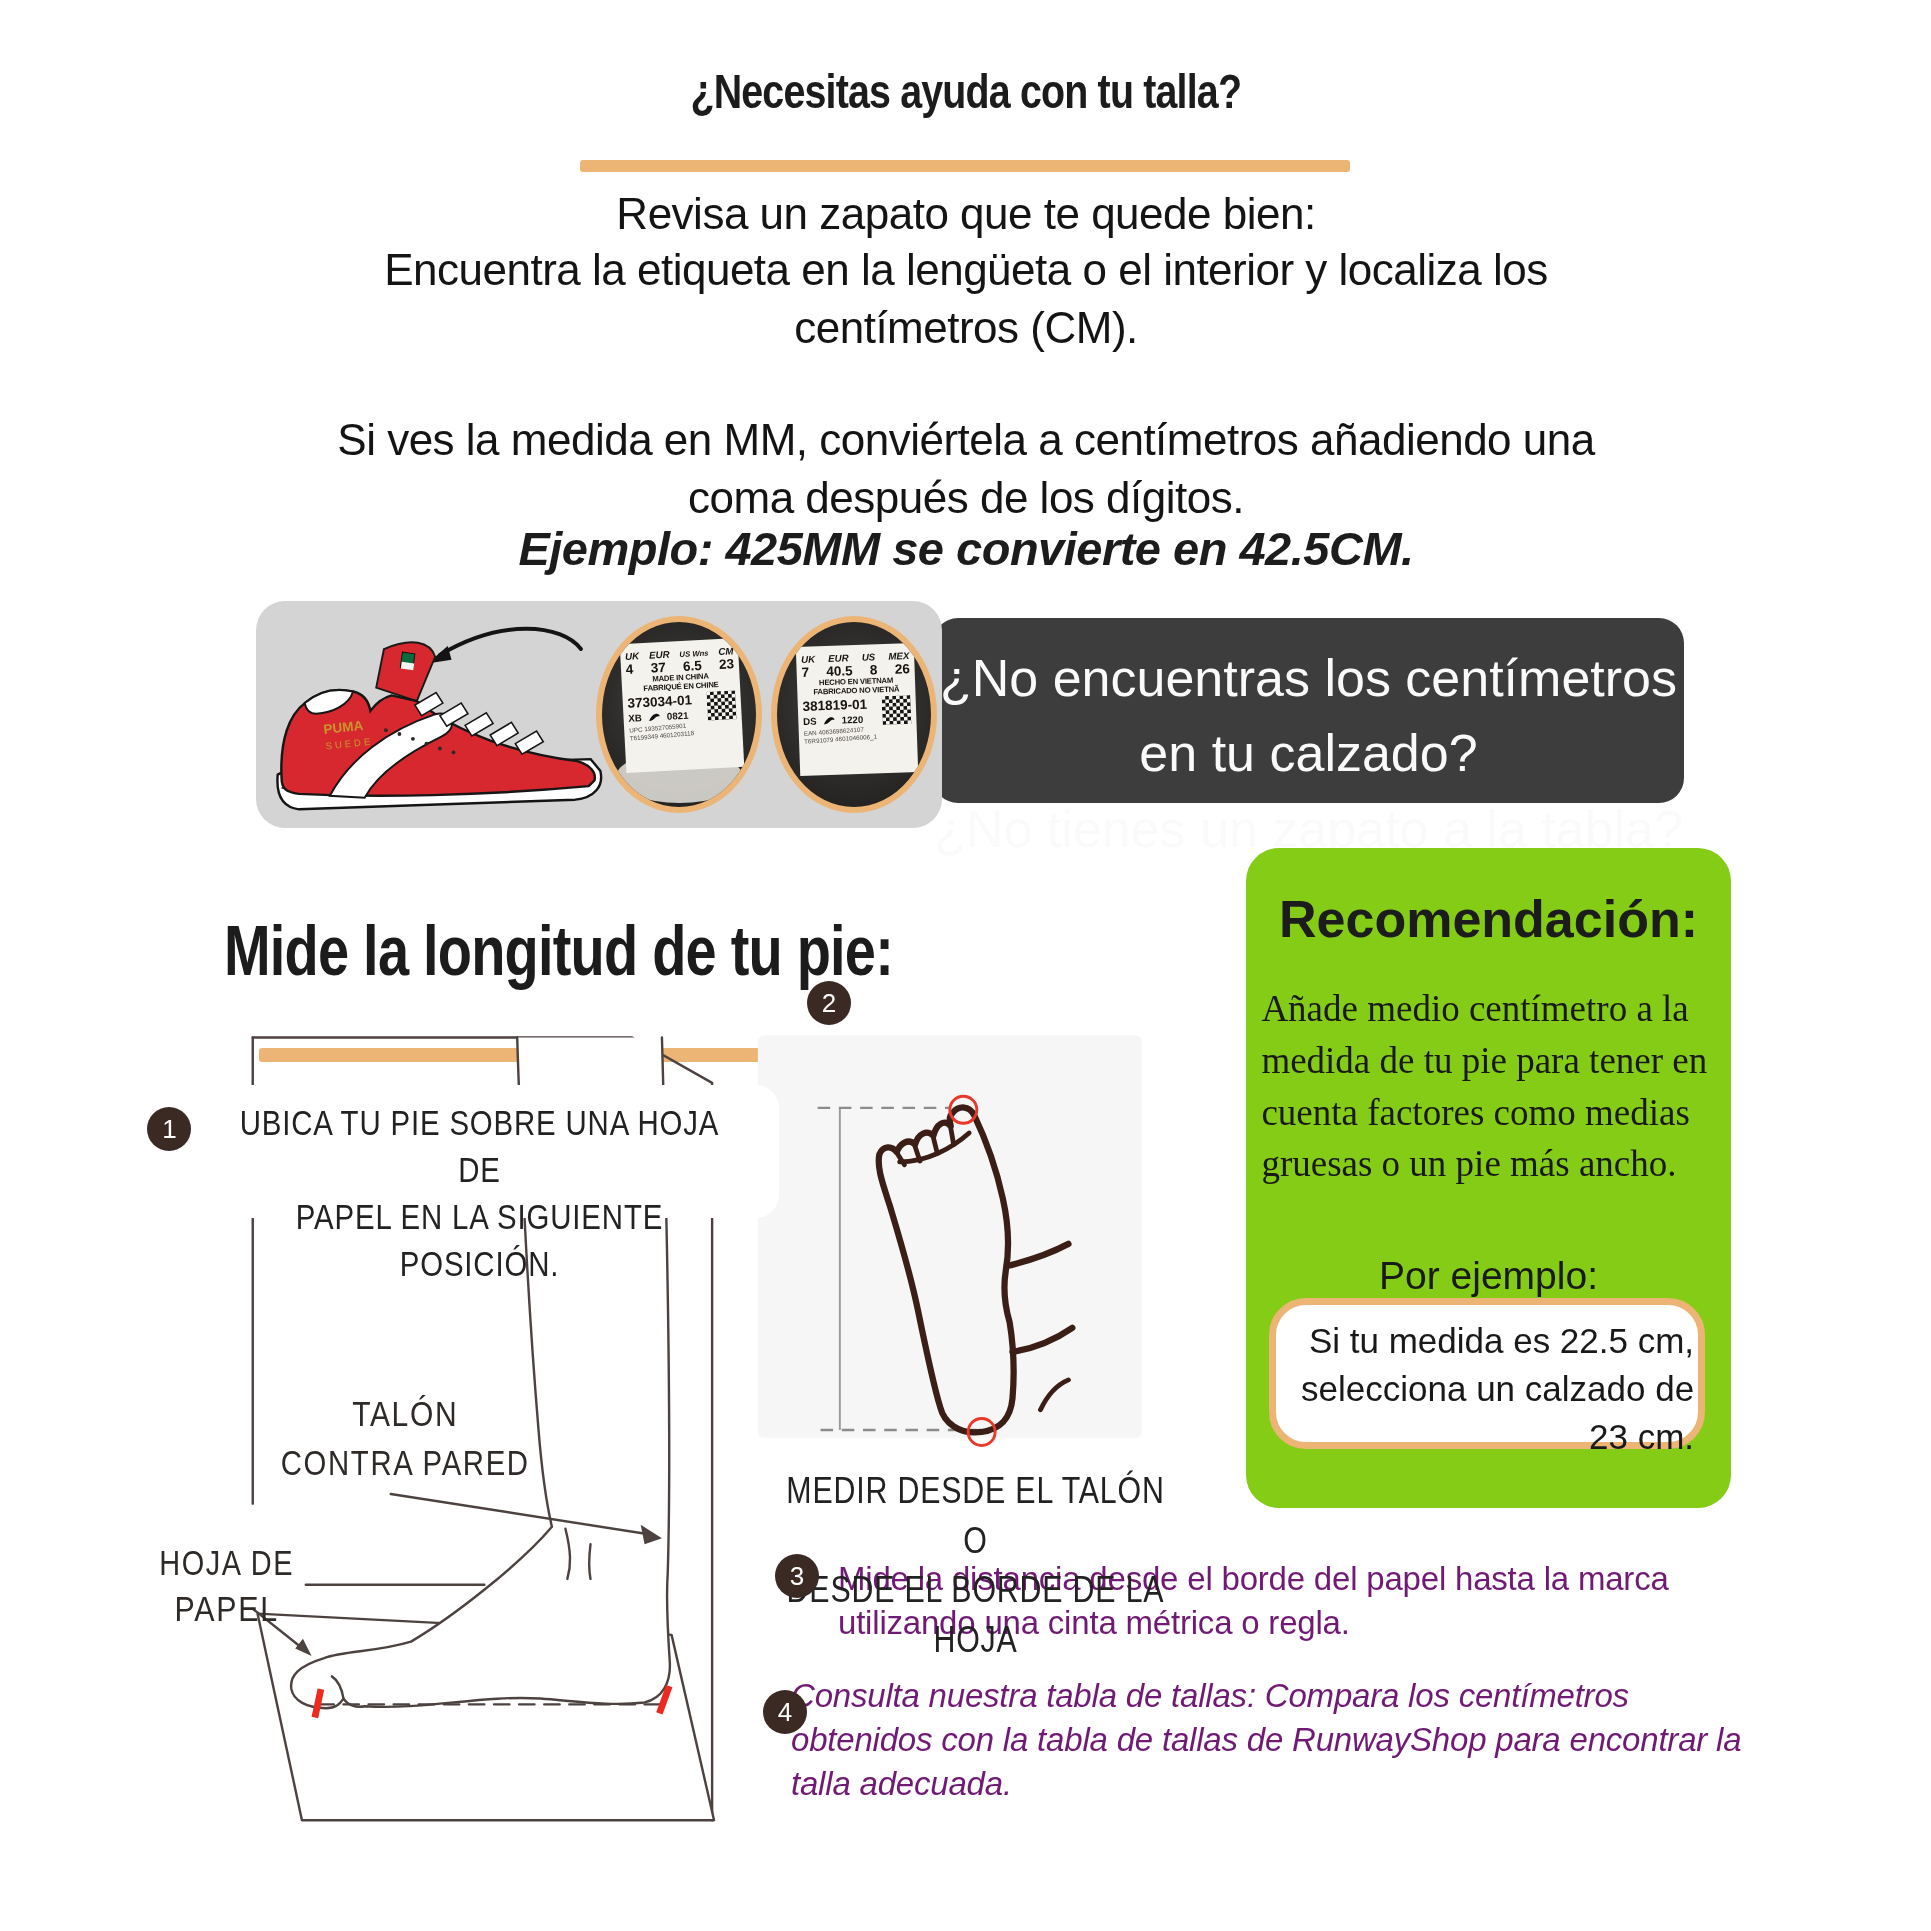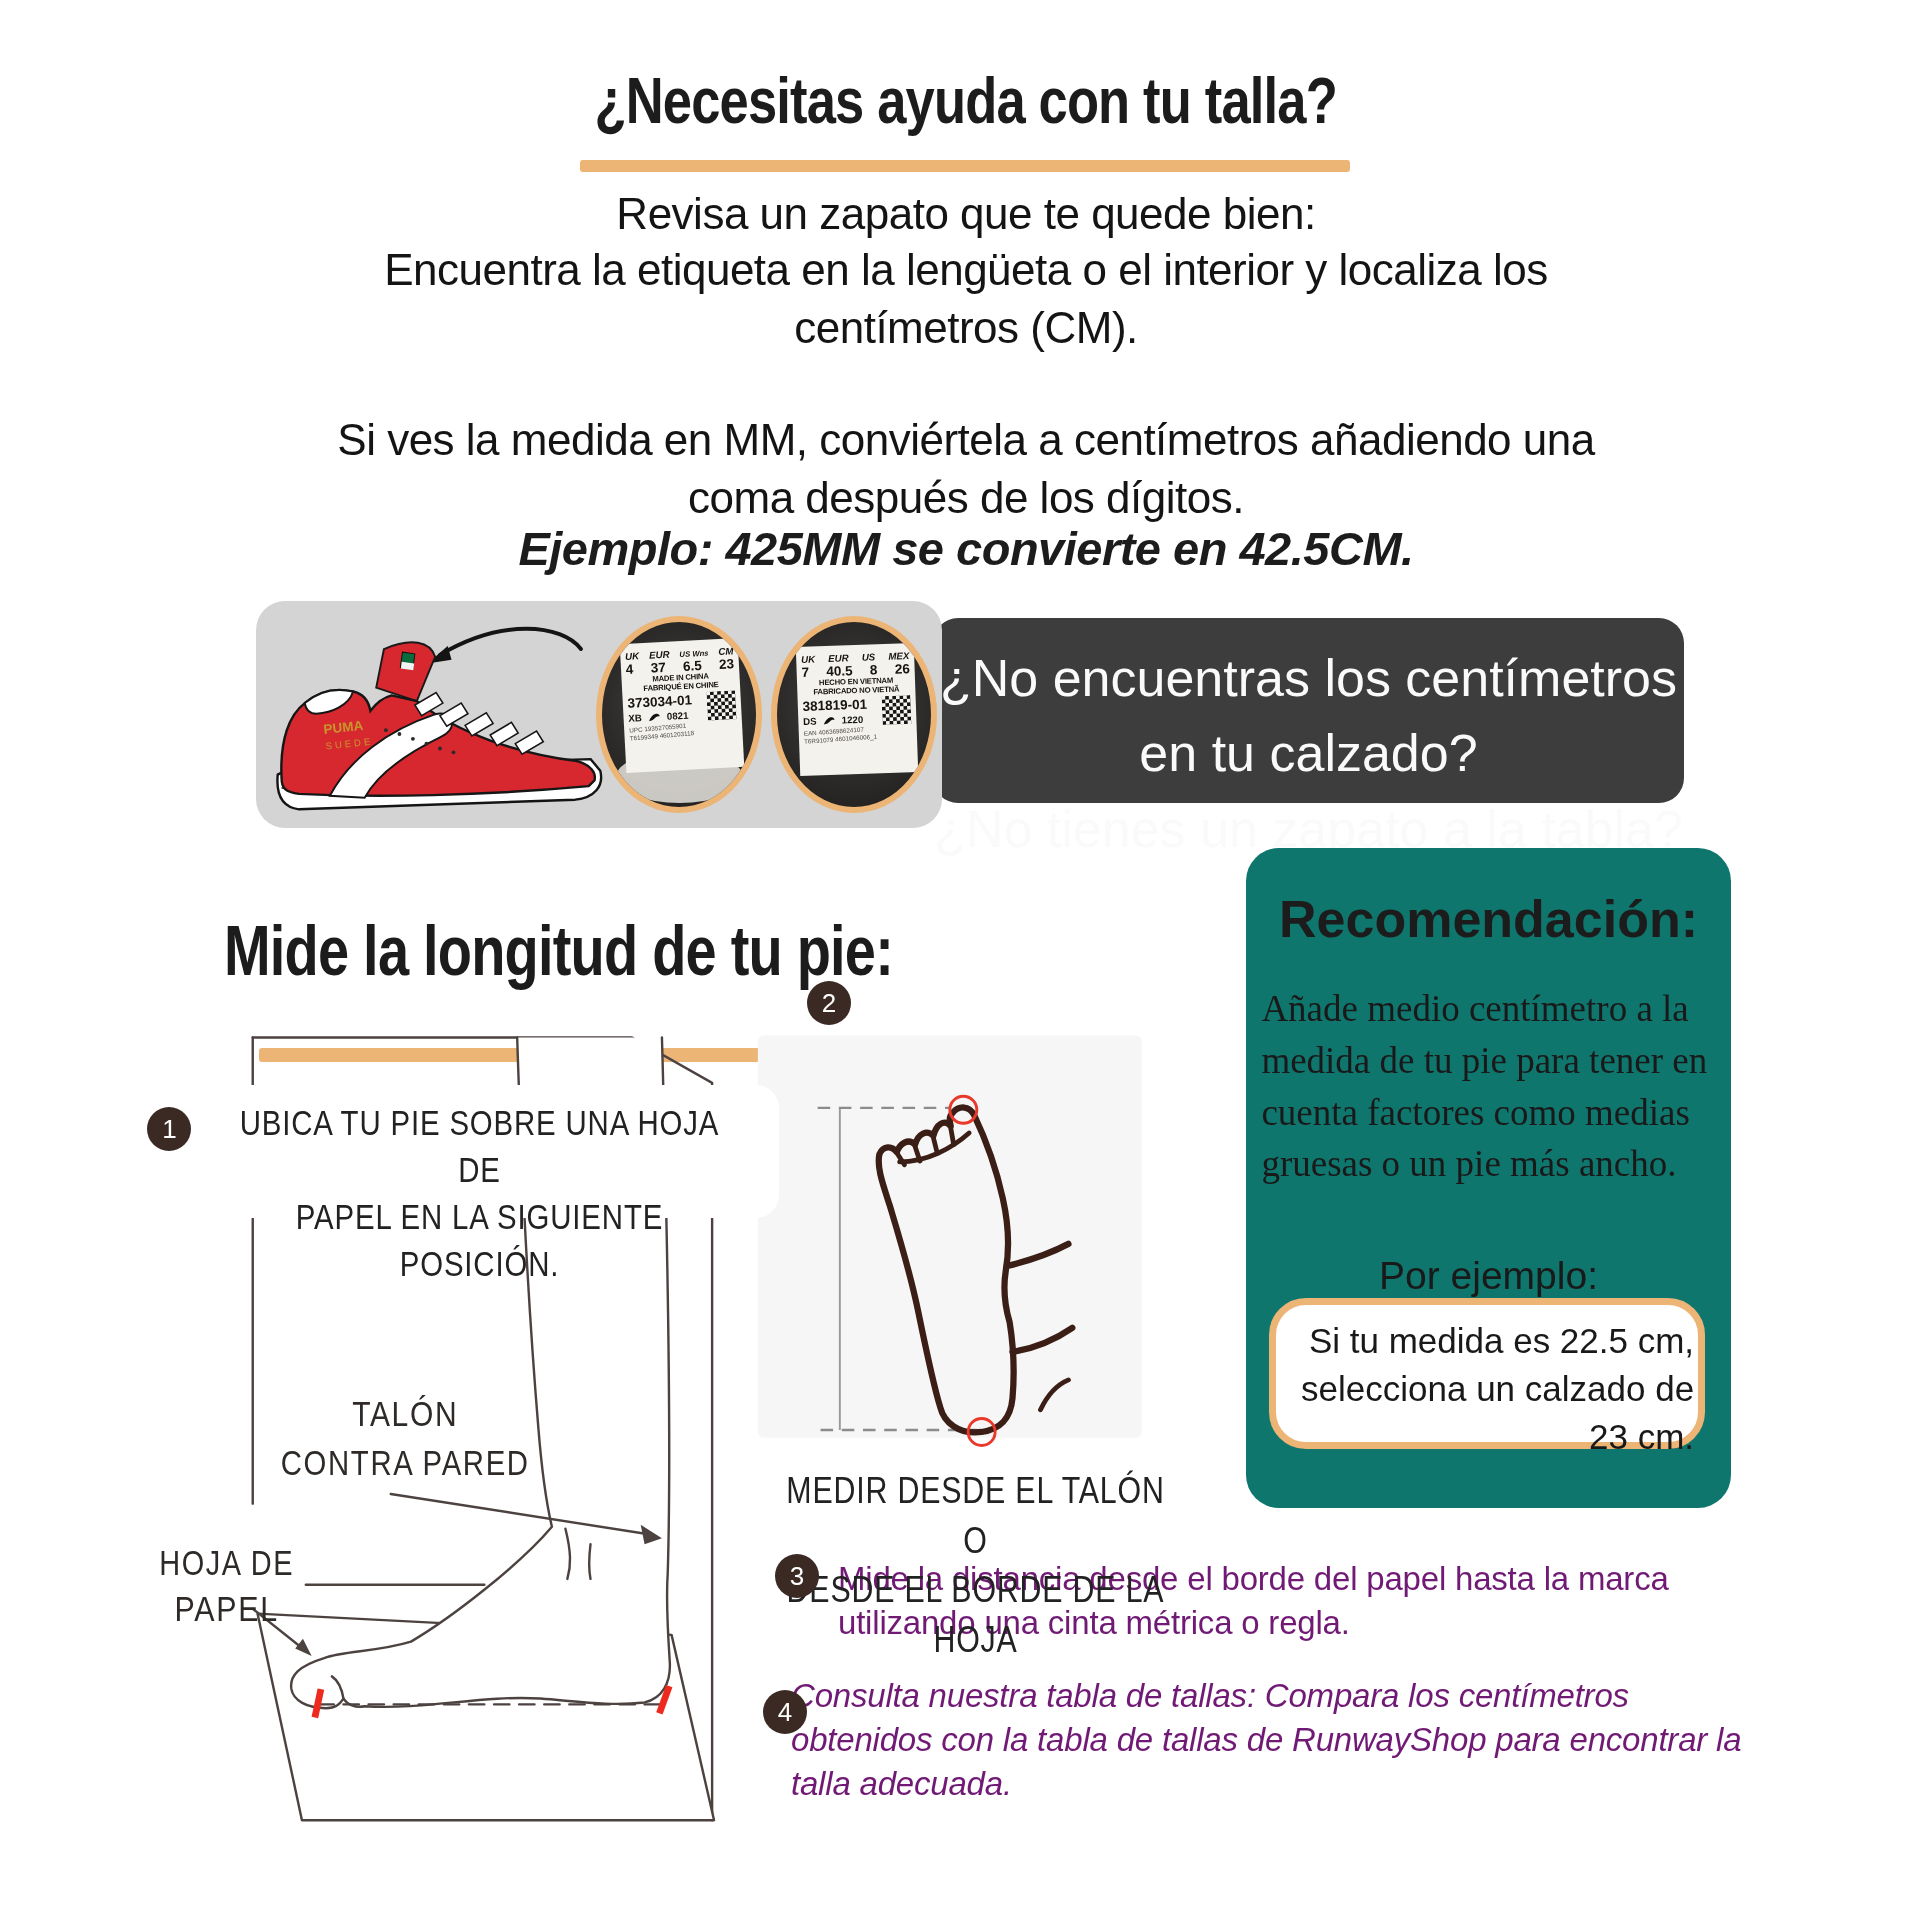--- a/index.html
+++ b/index.html
@@ -6,34 +6,34 @@
   #canvas{position:relative;width:1931px;height:1931px;background:#fff;overflow:hidden;
           font-family:"Liberation Sans",sans-serif;color:#1c1c1c;}
   .abs{position:absolute;}
   .ctr{text-align:center;}
   .condX{display:inline-block;transform:scaleX(0.82);transform-origin:center;}
   .condXL{display:inline-block;transform:scaleX(0.8);transform-origin:left center;}
   .cond85{transform:scaleX(0.85);transform-origin:center;}
   .cond84{transform:scaleX(0.84);transform-origin:center;}
   .cond82{transform:scaleX(0.82);transform-origin:center;}
   h1,h2{margin:0;font-weight:700;}
-  .title1{width:1931px;font-size:64px;letter-spacing:-1px;}
+  .title1{width:1931px;font-size:48px;letter-spacing:-1px;}
   .rule{background:#ECB475;border-radius:2.9px;}
   .para{font-size:44px;line-height:1.32;letter-spacing:-0.5px;color:#141414;}
   .example{font-size:47px;font-weight:700;font-style:italic;letter-spacing:-0.5px;}
   .strip{background:#D4D4D4;border-radius:29px;z-index:2;}
   .darkbox{background:#3E3D3D;border-radius:25px;color:#FAFAFA;z-index:1;}
   .darkbox .dline{font-size:52px;line-height:1.45;text-align:center;}
   .title2{font-size:70px;letter-spacing:-1px;white-space:nowrap;}
   .stepbox{background:#fff;border-radius:23px;z-index:4;}
   .badge{width:44px;height:44px;border-radius:50%;background:#3A2A23;color:#fff;
          display:flex;align-items:center;justify-content:center;font-size:26px;z-index:6;}
   .steplabel{font-size:35px;letter-spacing:1px;line-height:1.34;text-align:center;color:#222;}
   .stepbody{font-size:33px;line-height:1.33;letter-spacing:-0.2px;color:#701a75;}
-  .panel{background:#0f766e;border-radius:33px;z-index:1;}
+  .panel{background:#84cc16;border-radius:33px;z-index:1;}
   .panel .ptitle{font-size:52px;font-weight:700;text-align:center;}
   .panel .pbody{font-size:37px;line-height:1.4;text-align:left;color:#191919;font-family:Liberation Serif, serif;}
   .panel .plabel{font-size:39px;text-align:center;color:#191919;}
   .obox{background:#fff;border:7.7px solid #ECB475;border-radius:37px;box-sizing:border-box;}
   .obox .otext{font-size:35px;line-height:1.38;text-align:right;color:#191919;}
   .oval{position:absolute;width:166px;height:197px;border-radius:50%;
         border:6.8px solid #ECB475;box-sizing:border-box;overflow:hidden;
         background:radial-gradient(circle at 50% 45%,#454545 0%,#2B2A29 60%,#1E1D1C 100%);}
   .crumple{position:absolute;left:13.5px;bottom:3.9px;width:127px;height:52px;border-radius:50%;
            background:#DDDAD4;opacity:.9;}

